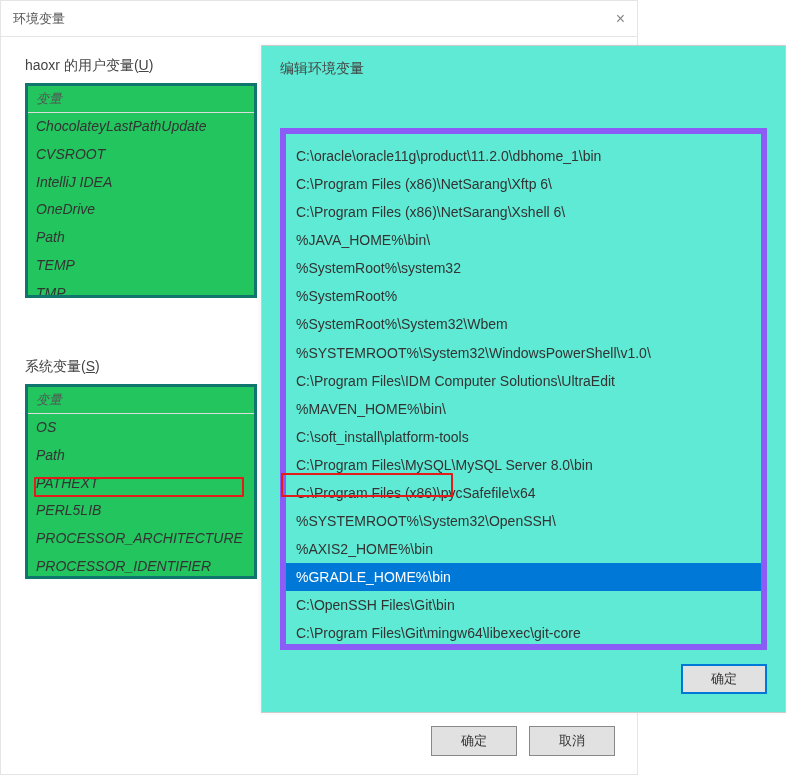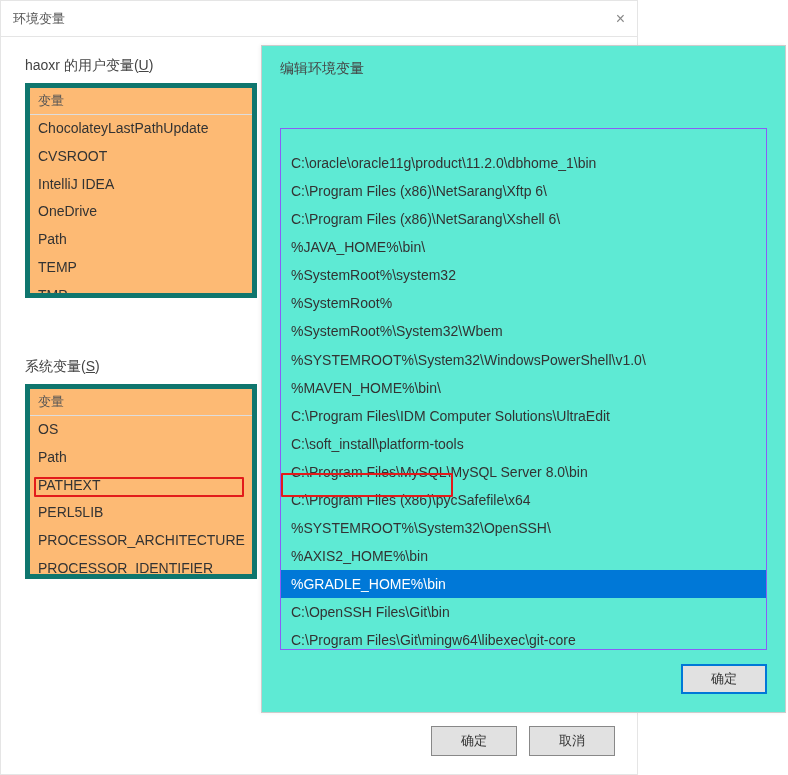--- a/index.html
+++ b/index.html
@@ -47,24 +47,25 @@
     }
     .section-label {
       color: #444;
       font-size: 14px;
       margin-bottom: 8px;
     }
     .section-label .hotkey {
       text-decoration: underline;
     }
     .listbox {
-      border: 5px solid #0f766e;
-      background: #fdba74;
+      border: 3px solid #0f766e;
+      background: #22c55e;
       width: 232px;
       overflow: hidden;
+      font-style: italic;
     }
     .user-listbox {
       height: 215px;
       margin-bottom: 60px;
     }
     .sys-listbox {
       height: 195px;
     }
     .list-header {
       border-bottom: 1px solid #ddd;
@@ -110,25 +111,25 @@
       background: #5eead4;
       border: 1px solid #ccc;
       box-shadow: -1px 0 4px rgba(0,0,0,0.05);
     }
     .edit-title {
       color: #444;
       font-size: 14px;
       padding: 14px 18px 0 18px;
     }
     .edit-listbox {
-      border: 1px solid #8b5cf6;
+      border: 6px solid #8b5cf6;
       margin: 50px 18px 0 18px;
       height: 522px;
       overflow: hidden;
-      padding-top: 20px;
+      padding-top: 8px;
     }
     .edit-item {
       padding: 2px 10px;
       color: #333;
       font-size: 14px;
       white-space: nowrap;
       cursor: default;
       line-height: 1.72;
     }
     .edit-item.selected {
@@ -217,22 +218,22 @@
     <div class="edit-listbox">
       <div id="edit-entries-container">
           <div class="edit-item">C:\oracle\oracle11g\product\11.2.0\dbhome_1\bin</div>
           <div class="edit-item">C:\Program Files (x86)\NetSarang\Xftp 6\</div>
           <div class="edit-item">C:\Program Files (x86)\NetSarang\Xshell 6\</div>
           <div class="edit-item">%JAVA_HOME%\bin\</div>
           <div class="edit-item">%SystemRoot%\system32</div>
           <div class="edit-item">%SystemRoot%</div>
           <div class="edit-item">%SystemRoot%\System32\Wbem</div>
           <div class="edit-item">%SYSTEMROOT%\System32\WindowsPowerShell\v1.0\</div>
+          <div class="edit-item">C:\Program Files\IDM Computer Solutions\UltraEdit</div>
           <div class="edit-item">%MAVEN_HOME%\bin\</div>
-          <div class="edit-item">C:\Program Files\IDM Computer Solutions\UltraEdit</div>
           <div class="edit-item">C:\soft_install\platform-tools</div>
           <div class="edit-item">C:\Program Files\MySQL\MySQL Server 8.0\bin</div>
           <div class="edit-item">C:\Program Files (x86)\pycSafefile\x64</div>
           <div class="edit-item">%SYSTEMROOT%\System32\OpenSSH\</div>
           <div class="edit-item">%AXIS2_HOME%\bin</div>
           <div class="edit-item selected">%GRADLE_HOME%\bin</div>
           <div class="edit-item">C:\OpenSSH Files\Git\bin</div>
           <div class="edit-item">C:\Program Files\Git\mingw64\libexec\git-core</div>
           <div class="edit-item">C:\soft_install\nodejs\</div>
         </div>

